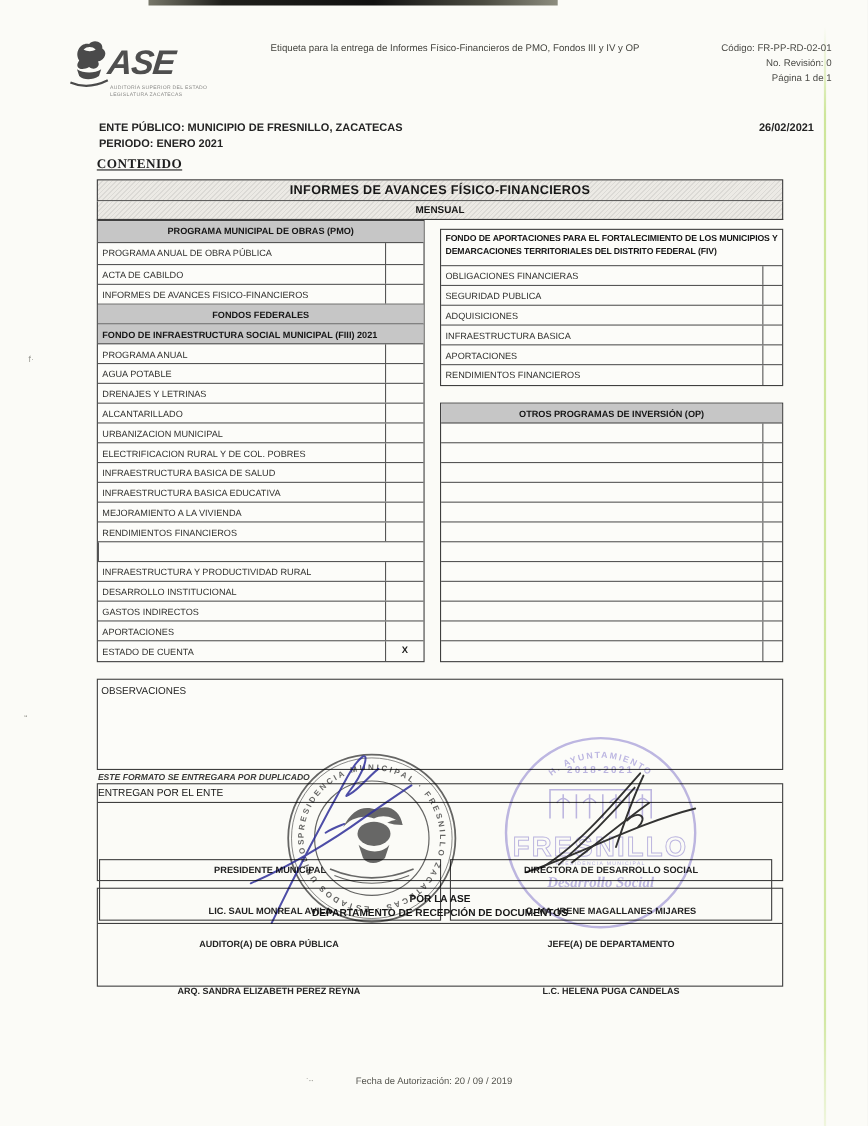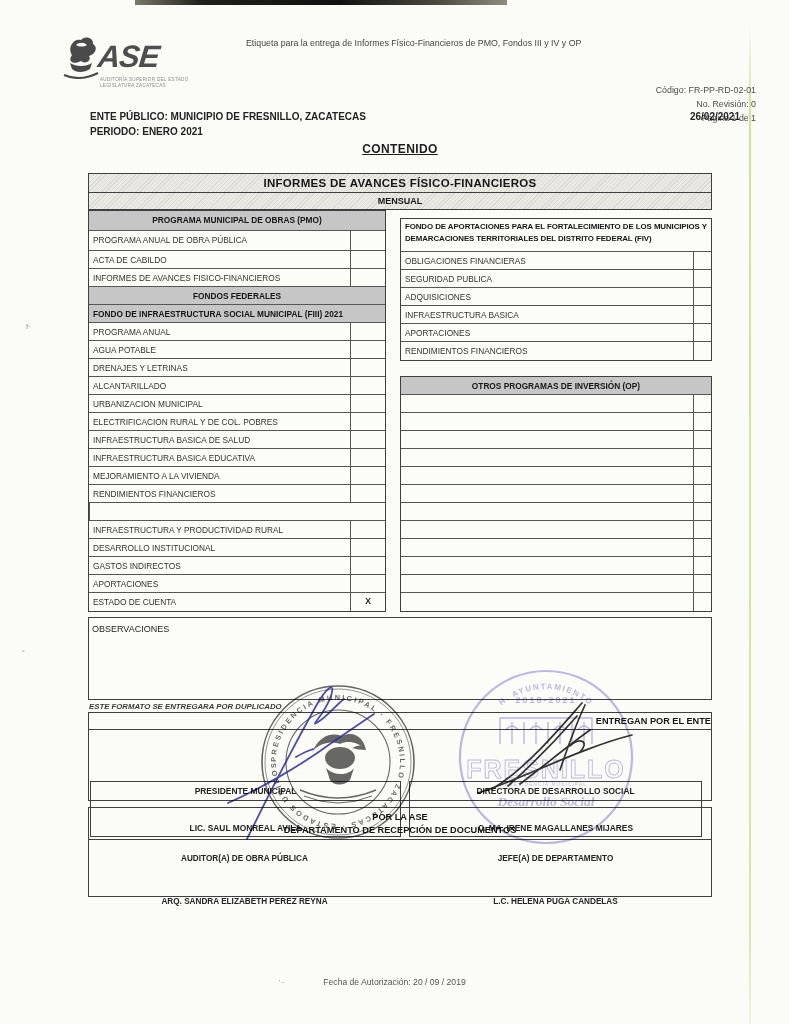--- a/index.html
+++ b/index.html
@@ -12,32 +12,32 @@
     background:linear-gradient(180deg,rgba(175,215,85,0),rgba(168,212,78,.55) 8%,rgba(168,212,78,.5) 90%,rgba(175,215,85,.15));}
   .speck{position:absolute;color:#9a9a94;font-size:8px;}
 
   
   .logo{position:absolute;left:62px;top:33px;width:120px;height:58px;}
   .logo svg{position:absolute;left:0;top:0;}
   .ase-text{position:absolute;left:36px;top:6px;font-size:31px;font-weight:bold;font-style:italic;
     color:#4e4e4e;letter-spacing:-1px;transform:skewX(-6deg);}
   .logo-sub{position:absolute;left:38px;top:44px;width:90px;color:#8a8a88;font-size:4.6px;line-height:5.6px;letter-spacing:.3px;}
   .doc-title{position:absolute;left:246px;top:38px;width:385px;font-size:8.8px;color:#454540;line-height:1.3;}
-  .code-block{position:absolute;right:33px;top:36px;text-align:right;font-size:8.8px;color:#4c4c48;line-height:14px;margin-top:47px;}
+  .code-block{position:absolute;right:33px;top:36px;text-align:right;font-size:8.8px;color:#4c4c48;line-height:14px;}
 
   .info-block{position:absolute;left:90px;top:110px;font-size:10px;font-weight:bold;color:#232323;line-height:14.5px;}
   .info-date{position:absolute;right:49px;top:111px;font-size:10px;font-weight:bold;color:#232323;}
-  .contenido{position:absolute;left:88px;top:142px;width:624px;text-align:center;font-size:12px;
-    font-weight:bold;text-decoration:underline;letter-spacing:.4px;color:#1d1d1d;}
+  .contenido{position:absolute;left:88px;top:142px;width:624px;font-size:12px;
+    font-weight:bold;text-decoration:underline;letter-spacing:.4px;color:#1d1d1d;font-family:Liberation Serif, serif;}
 
   
   .main-table{position:absolute;left:88px;top:163px;width:624px;}
   .hatch{background-image:repeating-linear-gradient(135deg,rgba(110,110,110,.13) 0 1px,transparent 1px 3px);}
   .t-title{box-sizing:border-box;height:20px;border:1.4px solid #3f3f3f;background-color:#eceae5;
-    font-size:11.5px;font-weight:bold;text-align:center;padding-top:3px;letter-spacing:.3px;color:#161616;margin-top:10px;}
+    font-size:11.5px;font-weight:bold;text-align:center;padding-top:3px;letter-spacing:.3px;color:#161616;}
   .t-sub{box-sizing:border-box;height:17px;border:1.4px solid #3f3f3f;border-top:none;background-color:#eceae5;
     font-size:9px;font-weight:bold;text-align:center;padding-top:3px;color:#161616;}
   .t-body{display:flex;align-items:flex-end;}
   .tcol{box-sizing:border-box;border:1.4px solid #3f3f3f;display:flex;flex-direction:column;background:#fcfcf9;}
   .tcol.leftcol{width:298px;}
   .gapcol{width:14px;}
   .rightwrap{width:312px;display:flex;flex-direction:column;}
   .rgap{height:15.4px;}
   .trow{display:flex;box-sizing:border-box;height:18px;border-bottom:1px solid #565656;}
   .trow:last-child{border-bottom:none;}
@@ -55,22 +55,22 @@
 
   
   .obs-box{position:absolute;left:88px;top:617px;width:624px;height:83px;box-sizing:border-box;
     border:1.4px solid #3f3f3f;background:#fcfcf9;}
   .obs-box span{font-size:9px;font-weight:normal;padding:3px 0 0 3px;display:inline-block;color:#1d1d1d;}
   .dup-note{position:absolute;left:89px;top:702px;font-size:7.8px;font-style:italic;font-weight:bold;color:#3a3a38;}
 
   
   .ent-box{position:absolute;left:88px;top:712px;width:624px;height:89px;box-sizing:border-box;
     border:1.5px solid #3f3f3f;}
-  .ent-head{box-sizing:border-box;height:17px;border-bottom:1.2px solid #3f3f3f;text-align:right;
-    font-size:9.2px;font-weight:bold;padding-top:3px;color:#161616;}
+  .ent-head{box-sizing:border-box;height:17px;border-bottom:1.2px solid #3f3f3f;text-align:left;
+    font-size:9.2px;font-weight:normal;padding-top:3px;color:#161616;}
   .sig-inner{position:absolute;box-sizing:border-box;border:1.4px solid #3f3f3f;height:56px;top:24px;margin-top:44px;}
   .sig-inner.l{left:1px;width:311px;}
   .sig-inner.r{left:320px;width:293px;}
   .sig-role{position:absolute;top:4px;left:0;right:0;text-align:center;font-size:8.4px;font-weight:bold;color:#222;}
   .sig-name{position:absolute;bottom:3px;left:0;right:0;text-align:center;font-size:8.4px;font-weight:bold;color:#222;}
 
   
   .ase-box{position:absolute;left:88px;top:807px;width:624px;height:90px;box-sizing:border-box;
     border:1.5px solid #3f3f3f;}
   .ase-head{box-sizing:border-box;border-bottom:1.2px solid #3f3f3f;text-align:center;

